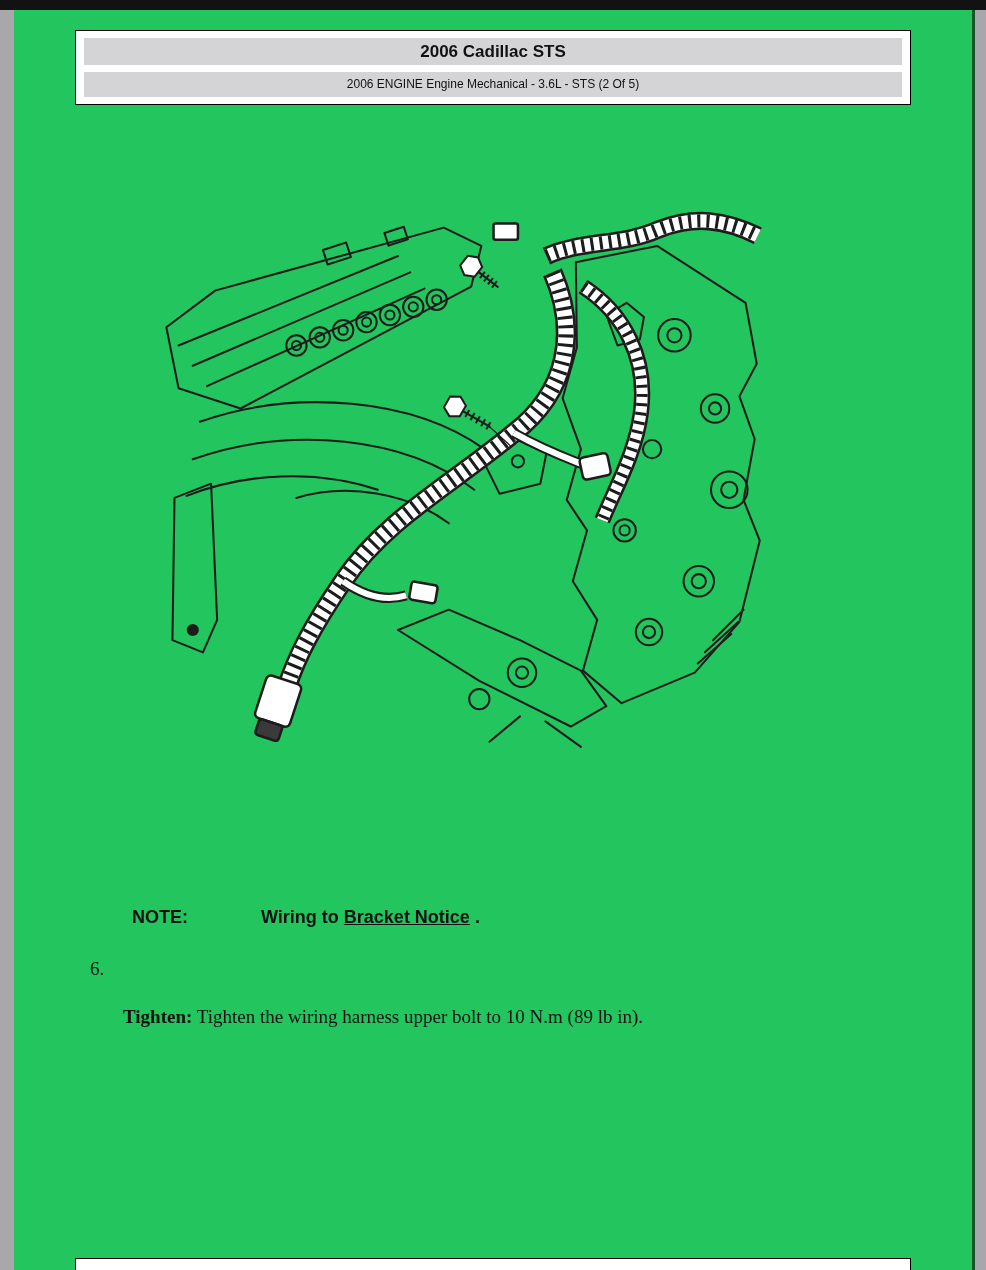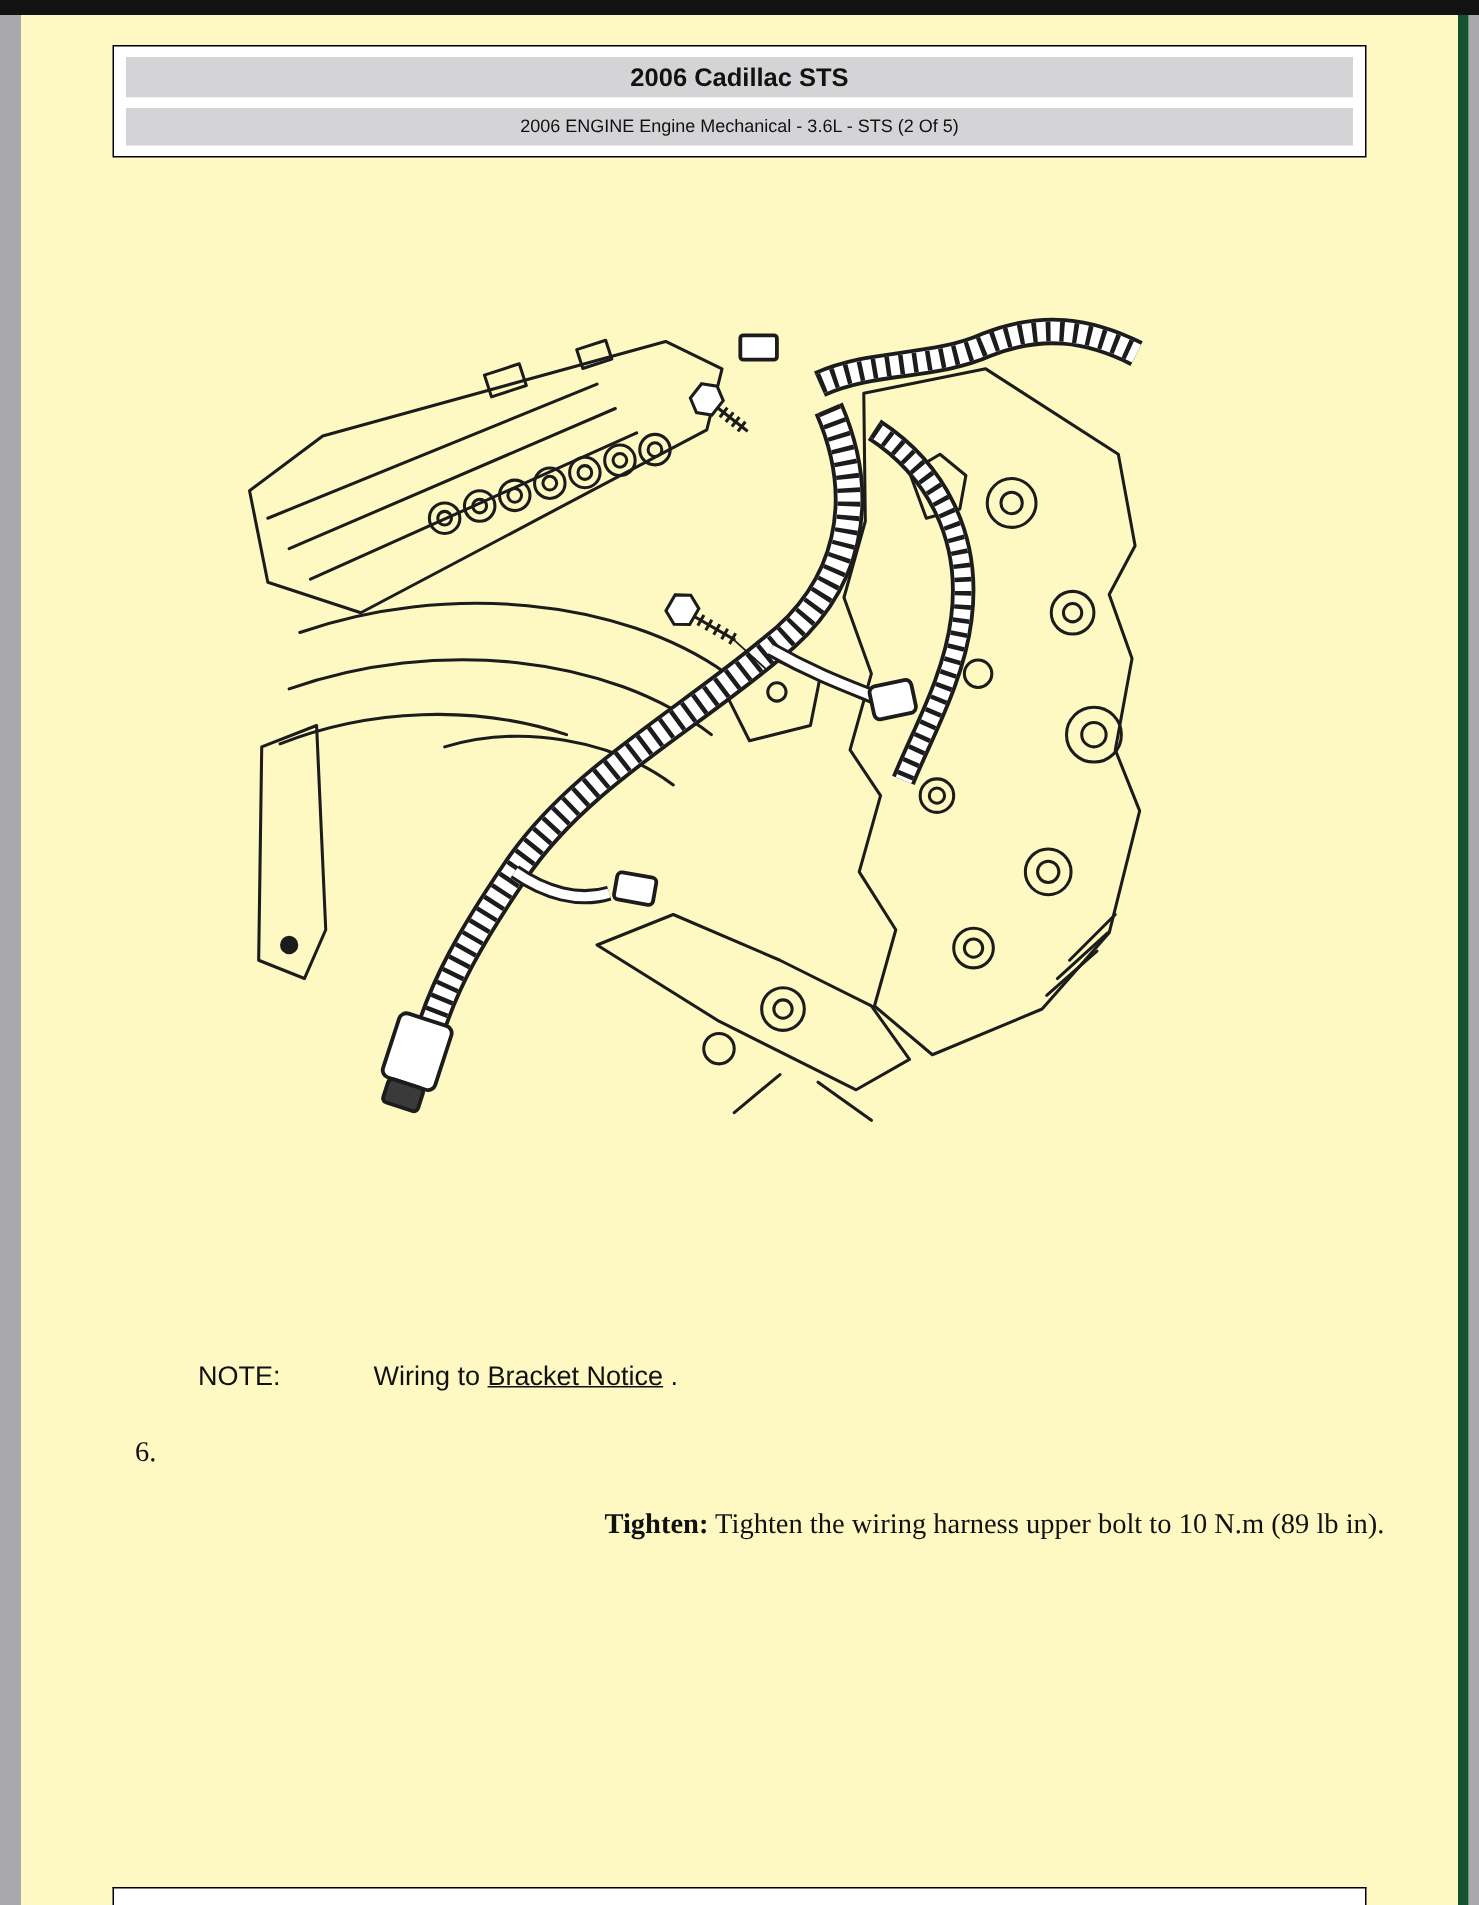--- a/index.html
+++ b/index.html
@@ -5,21 +5,21 @@
   html,body{margin:0;padding:0;}
   body{
     width:986px;height:1270px;position:relative;overflow:hidden;
     background:#a7a7ac;
     font-family:"Liberation Serif", serif;
     color:#111;
   }
   .top-strip{position:absolute;left:0;top:0;width:986px;height:10px;background:#121212;}
   .paper{
     position:absolute;left:14px;top:10px;width:958px;height:1260px;
-    background:#fef9c3;border-right:7px solid #14532d;
+    background:#22c55e;border-right:3px solid #14532d;
   }
   
   .header-box{
     position:absolute;left:61px;top:20px;width:836px;
     border:1px solid #000;background:#fff;
     padding:7px 8px;box-sizing:border-box;
   }
   .hdr-bar{
     background:#d4d4d6;text-align:center;
     font-family:"Liberation Sans", sans-serif;
@@ -33,34 +33,34 @@
   
   .caption{
     position:absolute;left:109px;top:793px;width:782px;
     font-size:19px;font-weight:bold;line-height:25px;
   }
   .caption .cap-text{text-decoration:underline;}
   .caption .courtesy{text-decoration:none;display:block;margin-top:1px;font-size:18.5px;}
   
   .note-row{
     position:absolute;left:118px;top:897px;width:760px;
-    font-family:"Liberation Sans", sans-serif;font-size:18px;font-weight:normal;
-    display:flex;align-items:baseline;
+    font-family:"Liberation Sans", sans-serif;font-size:18px;font-weight:bold;
+    display:flex;align-items:baseline;gap:12px;
   }
   .note-label{width:117px;flex:0 0 auto;}
   .note-link{text-decoration:underline;cursor:pointer;}
   
   .step-row{
     position:absolute;left:76px;top:948px;width:840px;
     font-size:19px;display:flex;align-items:baseline;
   }
   .step-num{width:33px;flex:0 0 auto;}
   
   .tighten-row{
-    position:absolute;left:109px;top:996px;width:800px;font-size:19px;text-align:right;
+    position:absolute;left:109px;top:996px;width:800px;font-size:19px;
   }
   .tighten-label{font-weight:bold;}
   
   .next-box{
     position:absolute;left:61px;top:1248px;width:836px;height:16px;
     border:1px solid #000;border-bottom:none;background:#fff;box-sizing:border-box;
   }
 </style>
 </head>
 <body>

